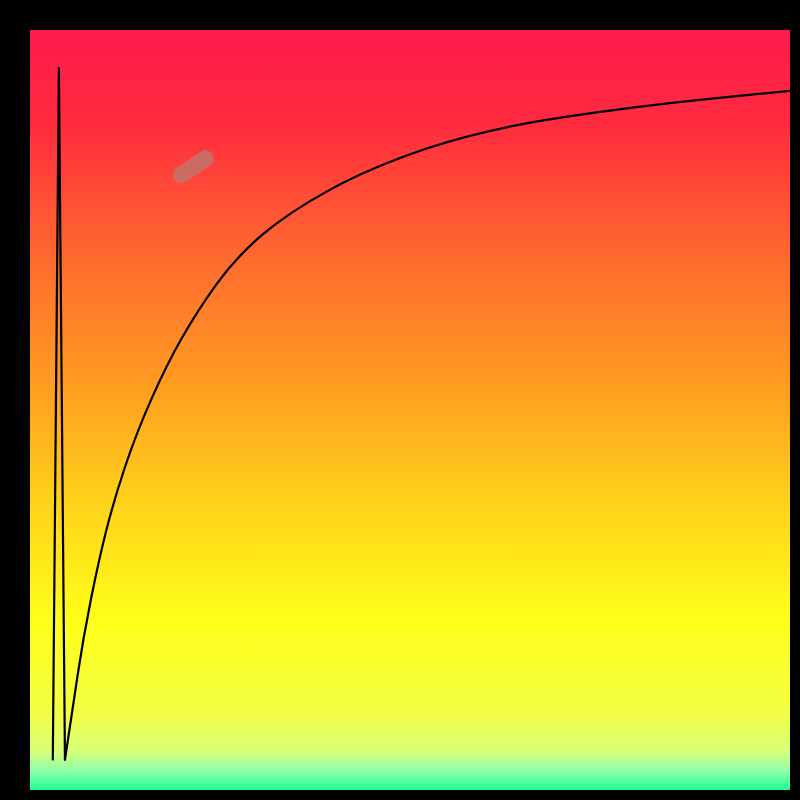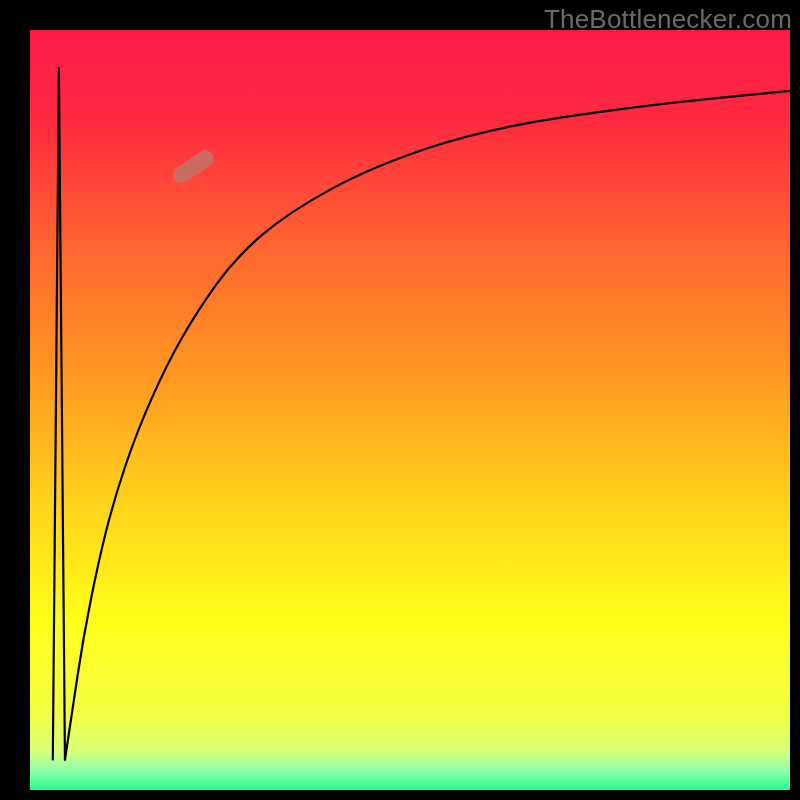--- a/index.html
+++ b/index.html
@@ -34,21 +34,20 @@
     color: #6b6b6b;
     font-size: 26px;
     font-weight: 400;
     letter-spacing: 0.2px;
   }
 </style>
 </head>
 <body>
 
 <div class="chart-wrap">
-  <div class="watermark">TheBottlenecker.com</div>
   <div class="plot-area">
     <svg id="plot-svg" width="760" height="760" viewBox="0 0 760 760">
         <defs>
           <linearGradient id="bg-grad" x1="0" y1="0" x2="0" y2="1">
             <stop offset="0%" stop-color="#ff1a4c"></stop>
             <stop offset="12%" stop-color="#ff2a3f"></stop>
             <stop offset="30%" stop-color="#ff6a2e"></stop>
             <stop offset="46%" stop-color="#ff9a22"></stop>
             <stop offset="62%" stop-color="#ffd21a"></stop>
             <stop offset="78%" stop-color="#ffff1a"></stop>

